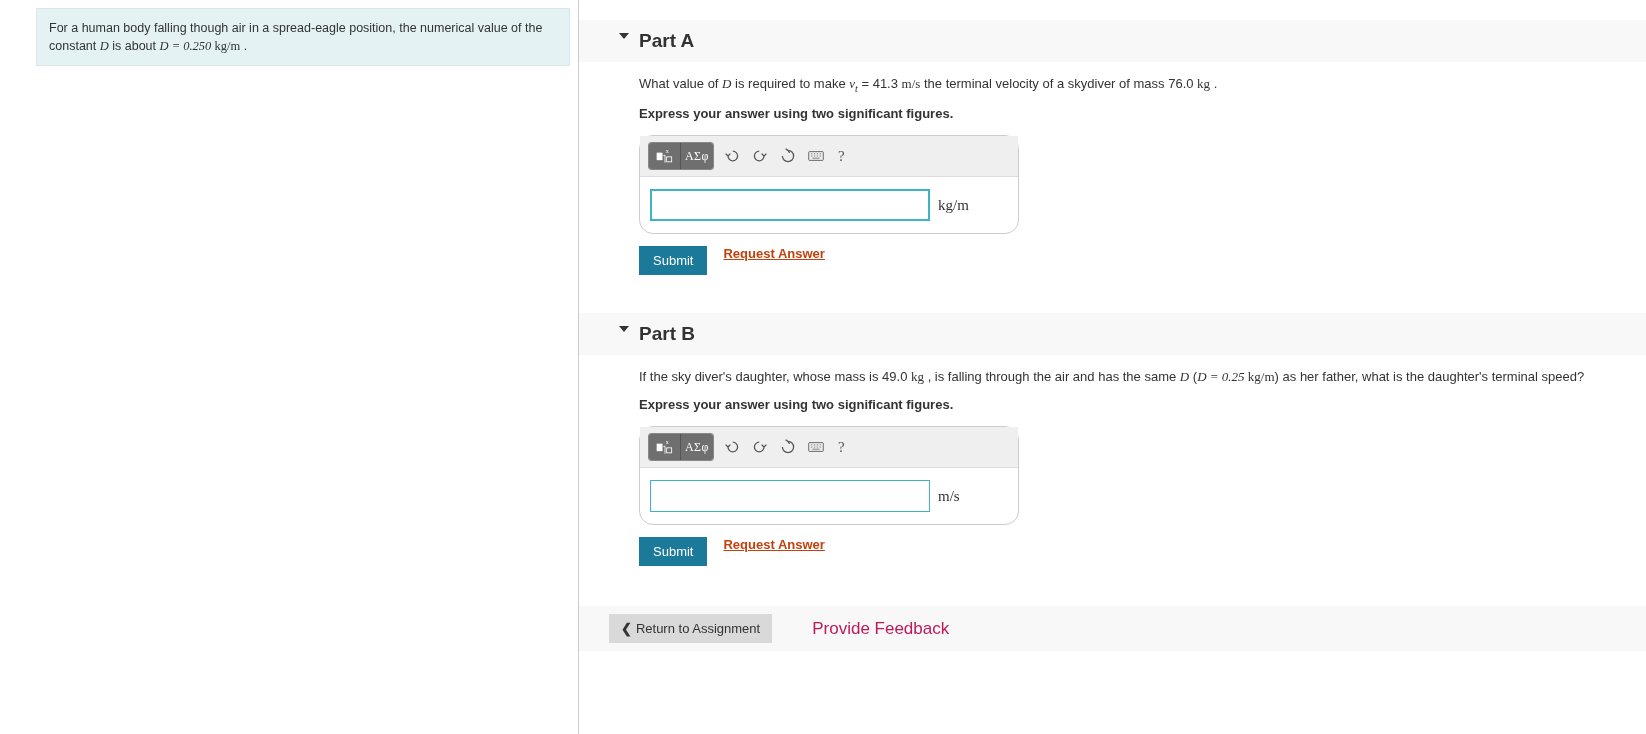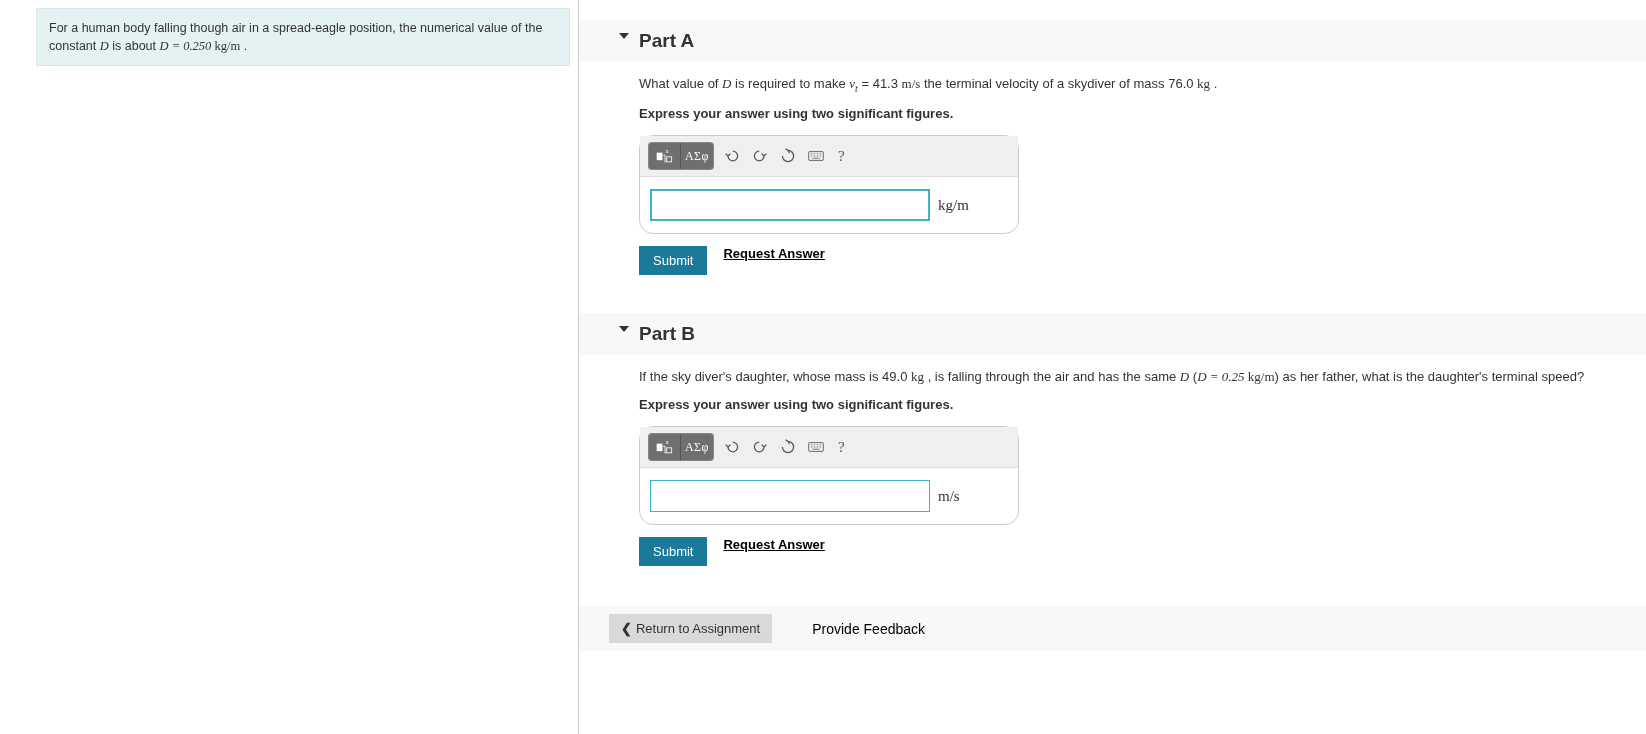--- a/index.html
+++ b/index.html
@@ -27,25 +27,25 @@
   .tb-btn svg { width:20px; height:18px; }
   .tb-icon { width:20px; height:20px; display:flex; align-items:center; justify-content:center; color:#555; cursor:pointer; }
   .tb-icon svg { width:16px; height:16px; stroke:#555; fill:none; stroke-width:1.6; }
   .tb-help { font-family:"Times New Roman", serif; font-size:15px; color:#555; cursor:pointer; padding:0 4px; }
   .input-row { display:flex; align-items:stretch; padding:12px 10px; gap:8px; }
   .ans-input { flex:0 0 280px; height:32px; border:1px solid #3fb2c6; outline:none; padding:4px 6px; font-size:14px; }
   .ans-input.focused { border:2px solid #3fb2c6; box-shadow:0 0 0 0; }
   .unit-label { display:flex; align-items:center; font-family:"Times New Roman", serif; font-size:15px; color:#333; }
   .action-row { margin-top:12px; display:flex; align-items:flex-start; gap:16px; }
   .submit-btn { background:#1b7a99; color:#fff; border:none; padding:7px 14px; font-size:13px; cursor:pointer; }
-  .link { color:#000000; text-decoration:underline; font-size:13px; cursor:pointer; font-weight:bold; }
+  .link { color:#c2410c; text-decoration:underline; font-size:13px; cursor:pointer; font-weight:bold; }
   .footer-bar { background:#f8f8f8; padding:8px 0 8px 30px; margin-top:22px; display:flex; align-items:center; gap:40px; }
   .return-btn { background:#d9d9d9; color:#333; padding:7px 12px; font-size:13px; cursor:pointer; display:flex; align-items:center; gap:4px; }
   .return-btn .chev { font-weight:bold; }
-  .feedback-link { color:#000000; font-size:14px; cursor:pointer; }
+  .feedback-link { color:#be185d; font-size:17px; cursor:pointer; }
   .kbd-icon rect { fill:none; stroke:#555; stroke-width:1.2; }
   .kbd-icon line { stroke:#555; stroke-width:1; }
 </style>
 </head>
 <body>
 
 <div class="page">
   <div class="left-col">
     <div class="info-box">
       <span>For a human body falling though air in a spread-eagle position, the numerical value of the constant </span><span class="ivar">D</span><span> is about </span><span class="ivar">D = 0.250 </span><span class="units">kg/m</span><span> .</span>

